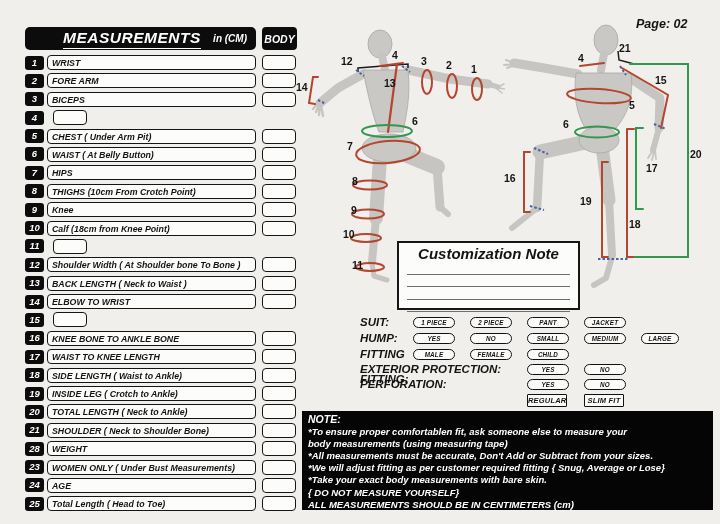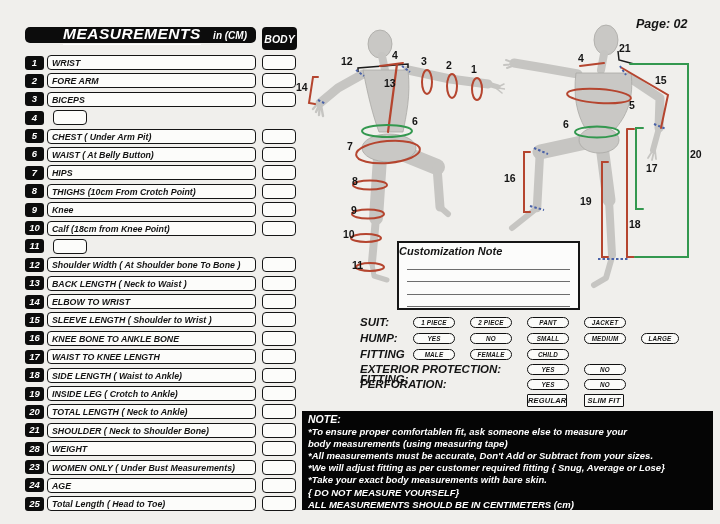--- a/index.html
+++ b/index.html
@@ -5,21 +5,21 @@
   :root{ --red:#b5452f; --green:#33984f; --blue:#4a62a8; }
   html,body{margin:0;padding:0;background:#d8d6d2;}
   .page{
     position:relative; width:720px; height:524px; overflow:hidden;
     background:#f0efec;
     font-family:"Liberation Sans", sans-serif;
     font-style:italic; font-weight:bold; color:#141414;
   }
   
   .t-header-main{
-    position:absolute; left:25px; top:27px; width:231px; height:16px;
+    position:absolute; left:25px; top:27px; width:231px; height:23px;
     background:#0c0c0c; border-radius:5px; color:#fff;
     display:flex; align-items:center; justify-content:space-between;
     padding:0 9px 0 38px; box-sizing:border-box;
   }
   .t-title{font-size:15.5px; letter-spacing:.5px; border-bottom:1.6px solid #fff; padding-bottom:1px;}
   .t-unit{font-size:10px;}
   .t-header-body{
     position:absolute; left:262px; top:27px; width:35px; height:23px;
     background:#0c0c0c; border-radius:4px; color:#fff; font-size:10.5px;
     display:flex; align-items:center; justify-content:center;
@@ -50,21 +50,21 @@
   .mk-red{stroke:var(--red); fill:none; stroke-linecap:round;}
   .mk-green{stroke:var(--green); fill:none; stroke-linecap:round;}
   .mk-blue{stroke:var(--blue); fill:none; stroke-dasharray:2.5 2;}
   .mk-black{stroke:#1c1c1c; fill:none;}
   .ann{position:absolute; font-size:10.5px; font-style:normal; color:#141414;}
   
   .cust-box{
     position:absolute; left:397px; top:241px; width:183px; height:69px;
     border:2px solid #161616; background:#fcfcfb; box-sizing:border-box;
   }
-  .cust-title{font-size:11px; margin-top:2px;font-style:italic;}
+  .cust-title{text-align:center; font-size:15px; margin-top:2px;font-style:italic;}
   .cust-line{height:11.5px; border-bottom:1.3px solid #6e6e6e; margin:0 8px;}
   
   .opt-label{position:absolute; left:360px; font-size:11.5px; white-space:nowrap;}
   .opt-box{
     position:absolute; width:42px; height:11px; border:1.5px solid #111;
     border-radius:6px; background:#fbfbf9; font-size:6.3px; line-height:10px;
     text-align:center; box-sizing:border-box; letter-spacing:.2px; overflow:hidden;
   }
   .opt-box.square{border-radius:1px; height:13px; line-height:12px; font-size:7.5px; width:40px;}
   
@@ -152,21 +152,20 @@
         <div class="m-label">BACK LENGTH ( Neck to Waist )</div>
         <div class="m-value"></div>
       </div>
       <div class="m-row">
         <div class="m-num">14</div>
         <div class="m-label">ELBOW TO WRIST</div>
         <div class="m-value"></div>
       </div>
       <div class="m-row">
         <div class="m-num">15</div>
-        <div class="m-label">SLEEVE LENGTH ( Shoulder to Wrist )</div>
         <div class="m-value"></div>
       </div>
       <div class="m-row">
         <div class="m-num">16</div>
         <div class="m-label">KNEE BONE TO ANKLE BONE</div>
         <div class="m-value"></div>
       </div>
       <div class="m-row">
         <div class="m-num">17</div>
         <div class="m-label">WAIST TO KNEE LENGTH</div>

